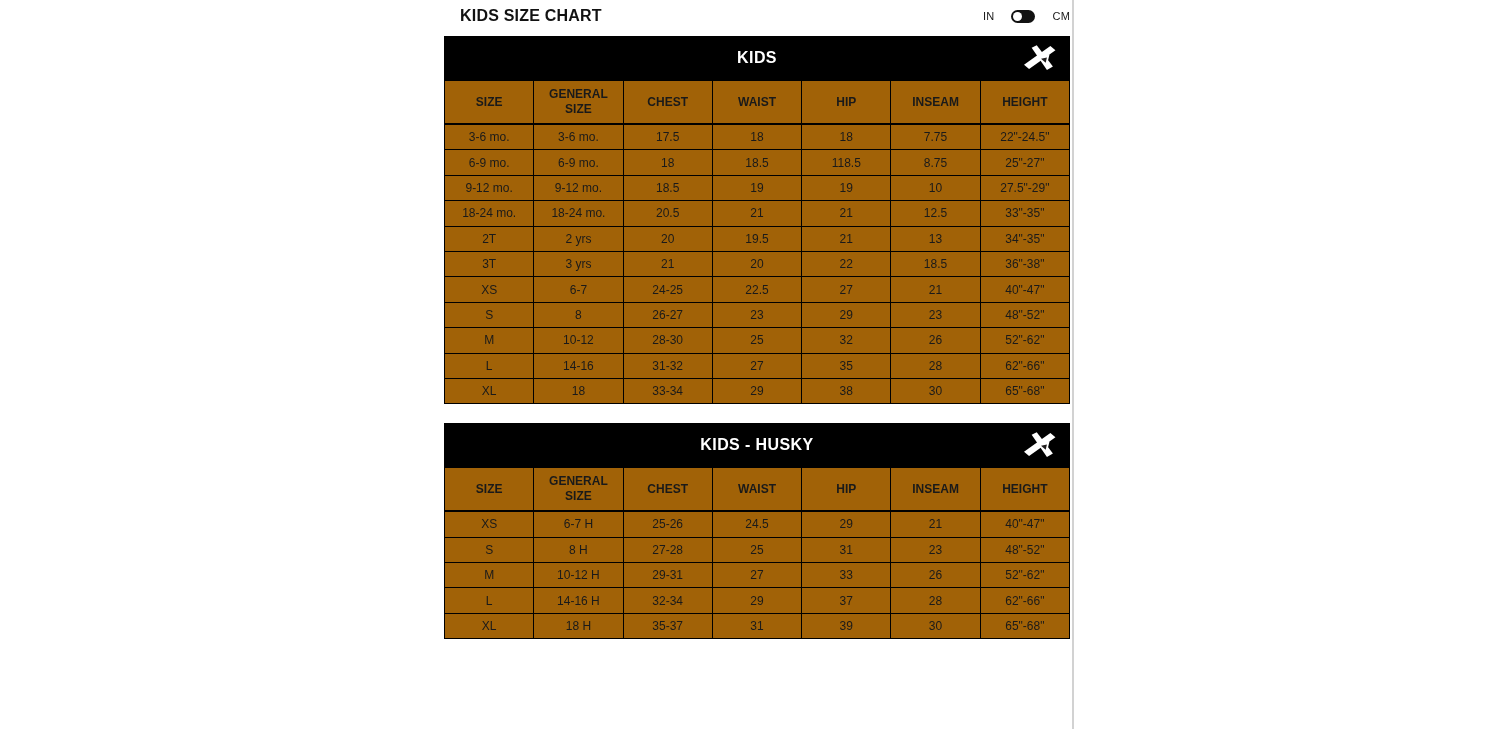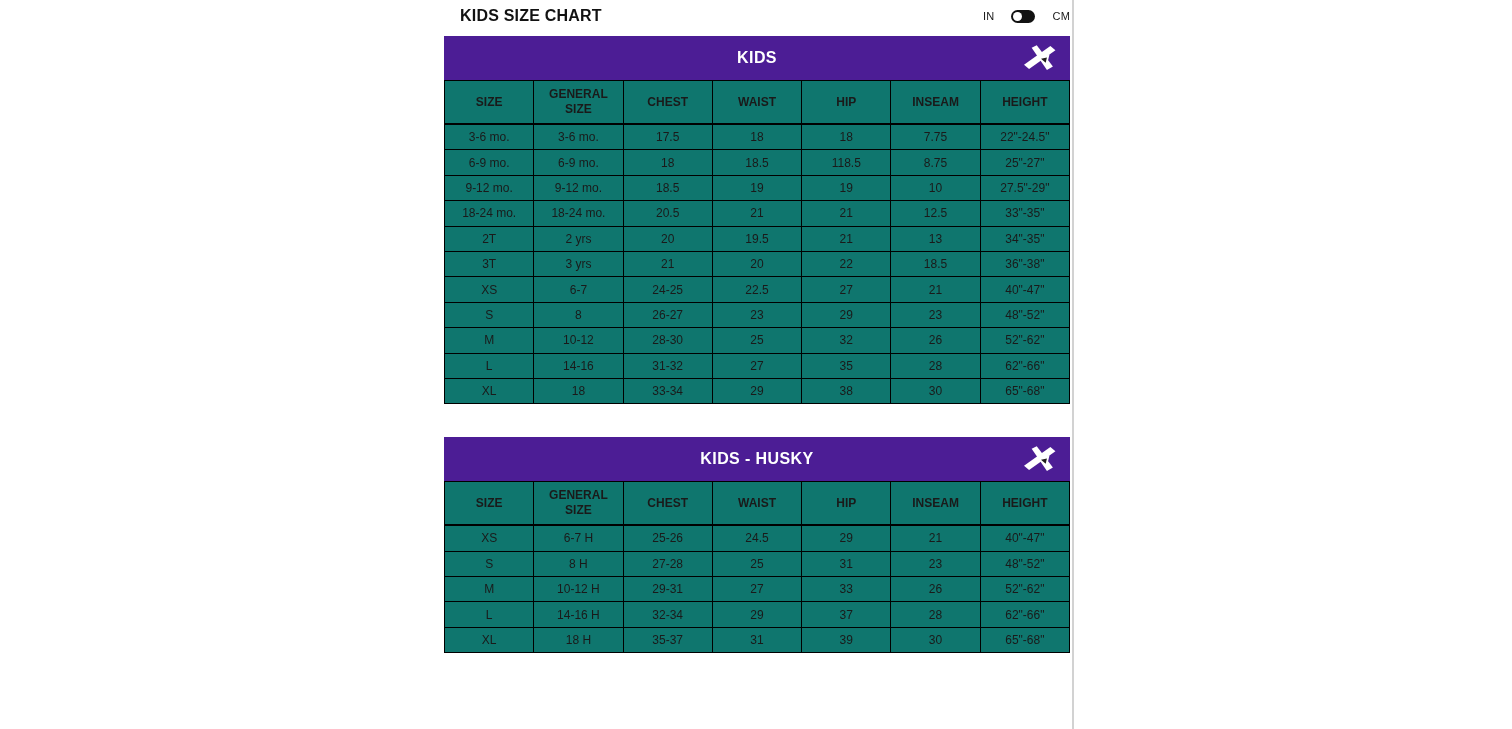--- a/index.html
+++ b/index.html
@@ -64,25 +64,25 @@
     position: absolute;
     left: 2px;
     top: 2px;
     width: 9px;
     height: 9px;
     background: #ffffff;
     border-radius: 50%;
   }
   
   .size-table-section { width: 626px; }
-  .size-table-section + .size-table-section { margin-top: 33px; }
+  .size-table-section + .size-table-section { margin-top: 19px; }
   .table-banner {
     position: relative;
     height: 44px;
-    background: #4c1d95;
+    background: #000000;
     display: flex;
     align-items: center;
     justify-content: center;
   }
   .banner-title {
     color: #ffffff;
     font-size: 16px;
     font-weight: 700;
     letter-spacing: 0.4px;
     text-transform: uppercase;
@@ -95,21 +95,21 @@
     width: 34px;
     height: 28px;
     display: flex;
     align-items: center;
     justify-content: center;
   }
   table.size-table {
     width: 626px;
     border-collapse: collapse;
     table-layout: fixed;
-    background: #0f766e;
+    background: #a16207;
   }
   table.size-table th,
   table.size-table td {
     border: 1px solid #000000;
     text-align: center;
     vertical-align: middle;
     padding: 0 2px;
     color: #1a1a1a;
   }
   table.size-table thead th {

